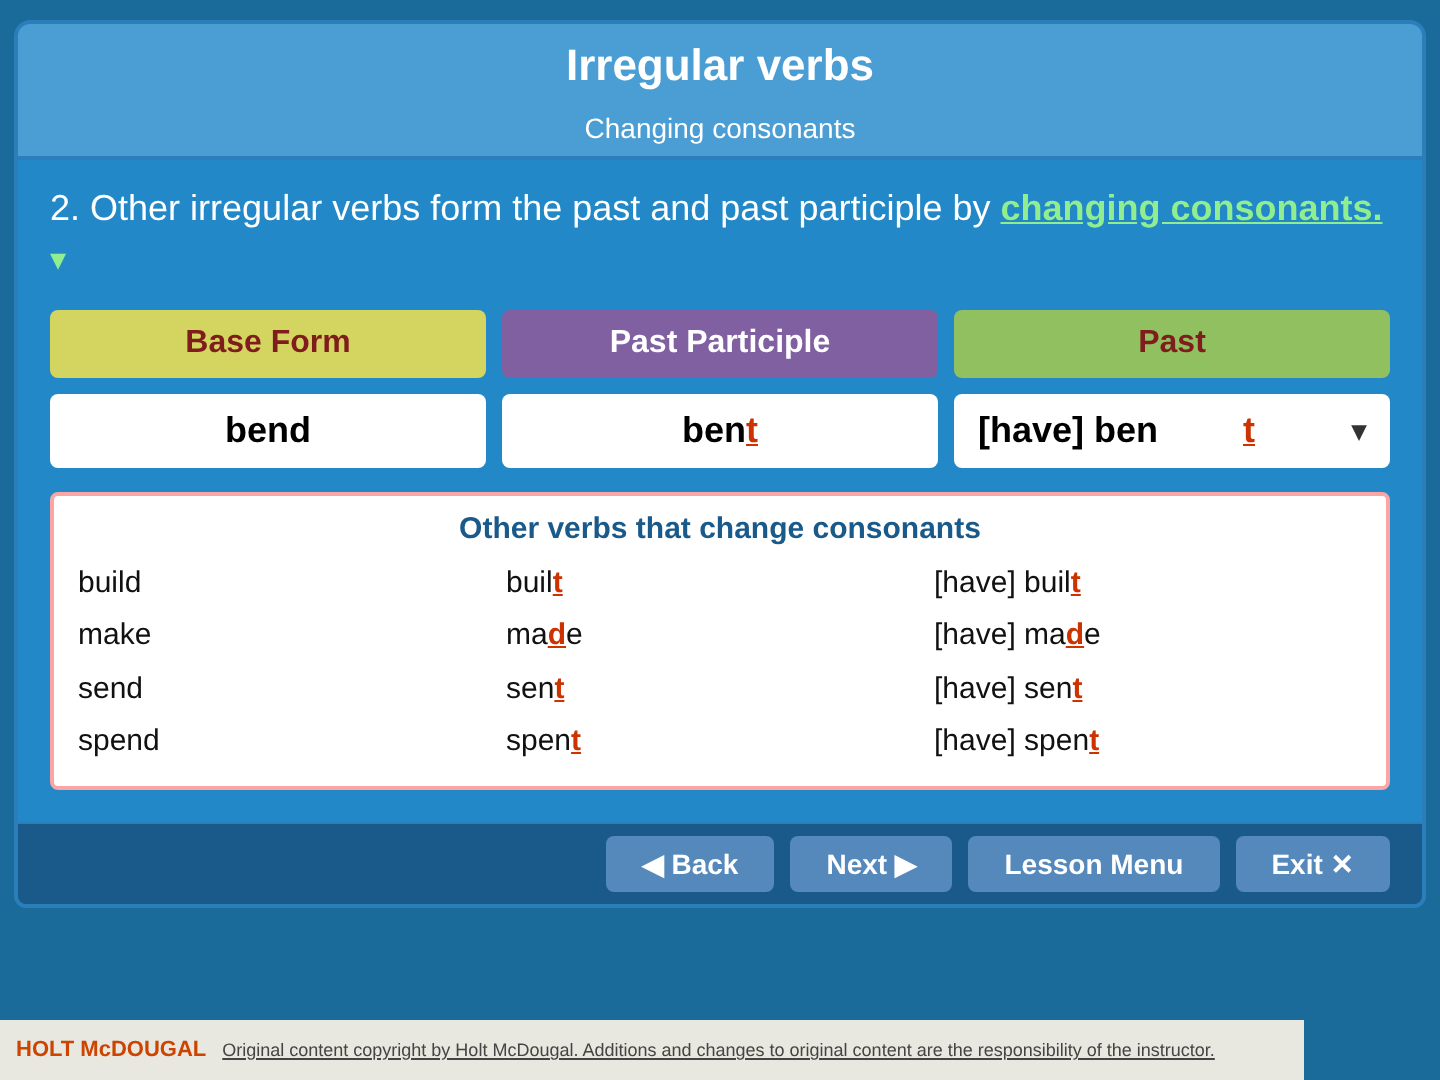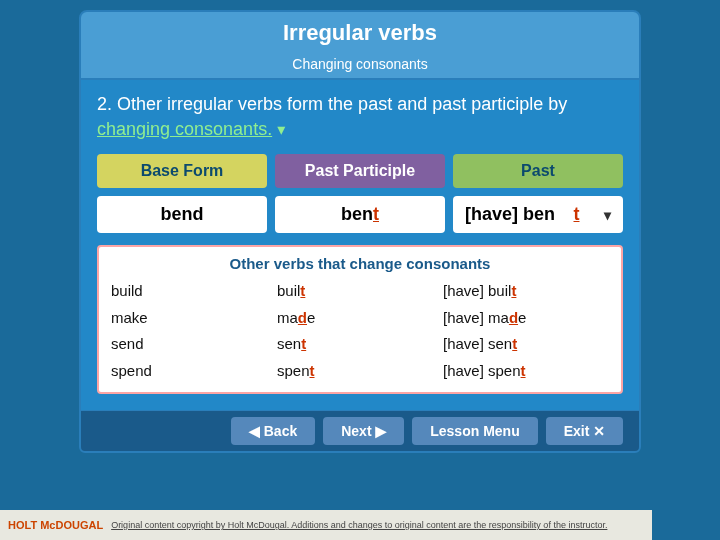--- a/index.html
+++ b/index.html
@@ -6,21 +6,21 @@
     body {
       width: 720px;
       height: 540px;
       background: #1a6a9a;
       font-family: Arial, sans-serif;
       overflow: hidden;
       position: relative;
     }
 
     .main-container {
-      width: 562px;
+      width: 706px;
       margin: 10px auto 0;
       background: #1a6a9a;
     }
 
     .title-box {
       background: #4a9ed4;
       border-radius: 8px 8px 0 0;
       text-align: center;
       padding: 8px 10px 6px;
       border: 2px solid #2a7eba;
@@ -51,35 +51,36 @@
     .intro-text {
       font-size: 18px;
       color: white;
       line-height: 1.4;
       margin-bottom: 12px;
     }
 
     .intro-text .highlight {
       color: #90ee90;
       text-decoration: underline;
+      font-weight: bold;
     }
 
     .columns-header {
       display: flex;
       gap: 8px;
       margin-bottom: 8px;
     }
 
     .col-header {
       flex: 1;
       padding: 8px 12px;
       text-align: center;
       font-size: 16px;
       font-weight: bold;
-      color: #0c4a6e;
+      color: #7f1d1d;
       border-radius: 4px;
     }
 
     .col-header.base { background: #d4d460; }
     .col-header.past { background: #90c060; }
     .col-header.participle { background: #8060a0; color: white; }
 
     .columns-data {
       display: flex;
       gap: 8px;

